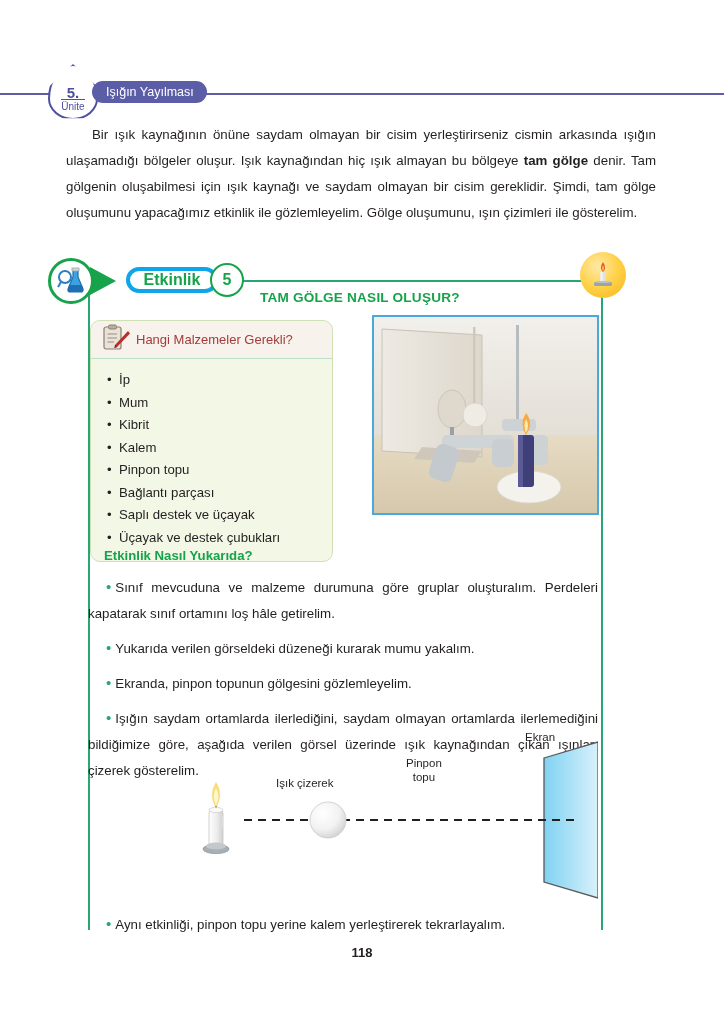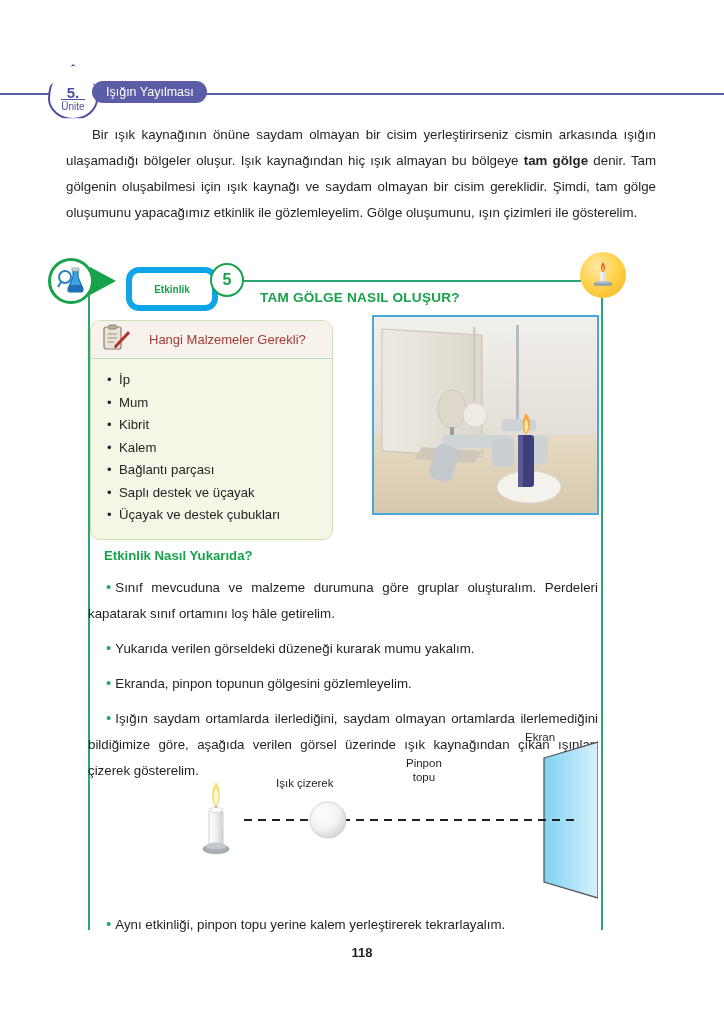--- a/index.html
+++ b/index.html
@@ -154,28 +154,28 @@
     height: 0;
     border-left: 26px solid #16a34a;
     border-top: 14px solid transparent;
     border-bottom: 14px solid transparent;
   }
   .etkinlik-pill {
     position: absolute;
     left: 38px;
     top: 9px;
     width: 92px;
-    height: 44px;
-    border: 6px solid #0ea5e9;
+    height: 26px;
+    border: 4px solid #0ea5e9;
     border-radius: 13px;
     background: #ffffff;
     display: flex;
     align-items: center;
     justify-content: center;
-    font-size: 10px;
+    font-size: 16px;
     font-weight: bold;
     color: #16a34a;
   }
   .etkinlik-num {
     position: absolute;
     left: 122px;
     top: 5px;
     width: 34px;
     height: 34px;
     border-radius: 50%;
@@ -225,21 +225,21 @@
     padding: 0 0 12px 0;
   }
   .mat-head {
     height: 38px;
     background: #f7f3ec;
     border-bottom: 1px solid #bfe0c8;
     border-radius: 10px 10px 0 0;
     display: flex;
     align-items: center;
     padding-left: 10px;
-    gap: 18px;
+    gap: 5px;
   }
   .mat-head-text {
     font-size: 13px;
     color: #a33b3b;
   }
   .mat-list {
     list-style: none;
     padding: 10px 0 0 16px;
   }
   .mat-list li {
@@ -410,20 +410,21 @@
           <path d="M13.5 24 L14 21 L16 23 Z" fill="#7a1f1a"></path>
         </svg>
       </span>
       <span class="mat-head-text">Hangi Malzemeler Gerekli?</span>
     </div>
     <ul class="mat-list">
       <li>İp</li>
       <li>Mum</li>
       <li>Kibrit</li>
       <li>Kalem</li>
+      <li>Pinpon topu</li>
       <li>Bağlantı parçası</li>
       <li>Saplı destek ve üçayak</li>
       <li>Üçayak ve destek çubukları</li>
     </ul>
   </div>
 
   <div class="photo">
     <svg width="223" height="196" viewBox="0 0 223 196">
       <defs>
         <linearGradient id="wall" x1="0" y1="0" x2="0" y2="1">

